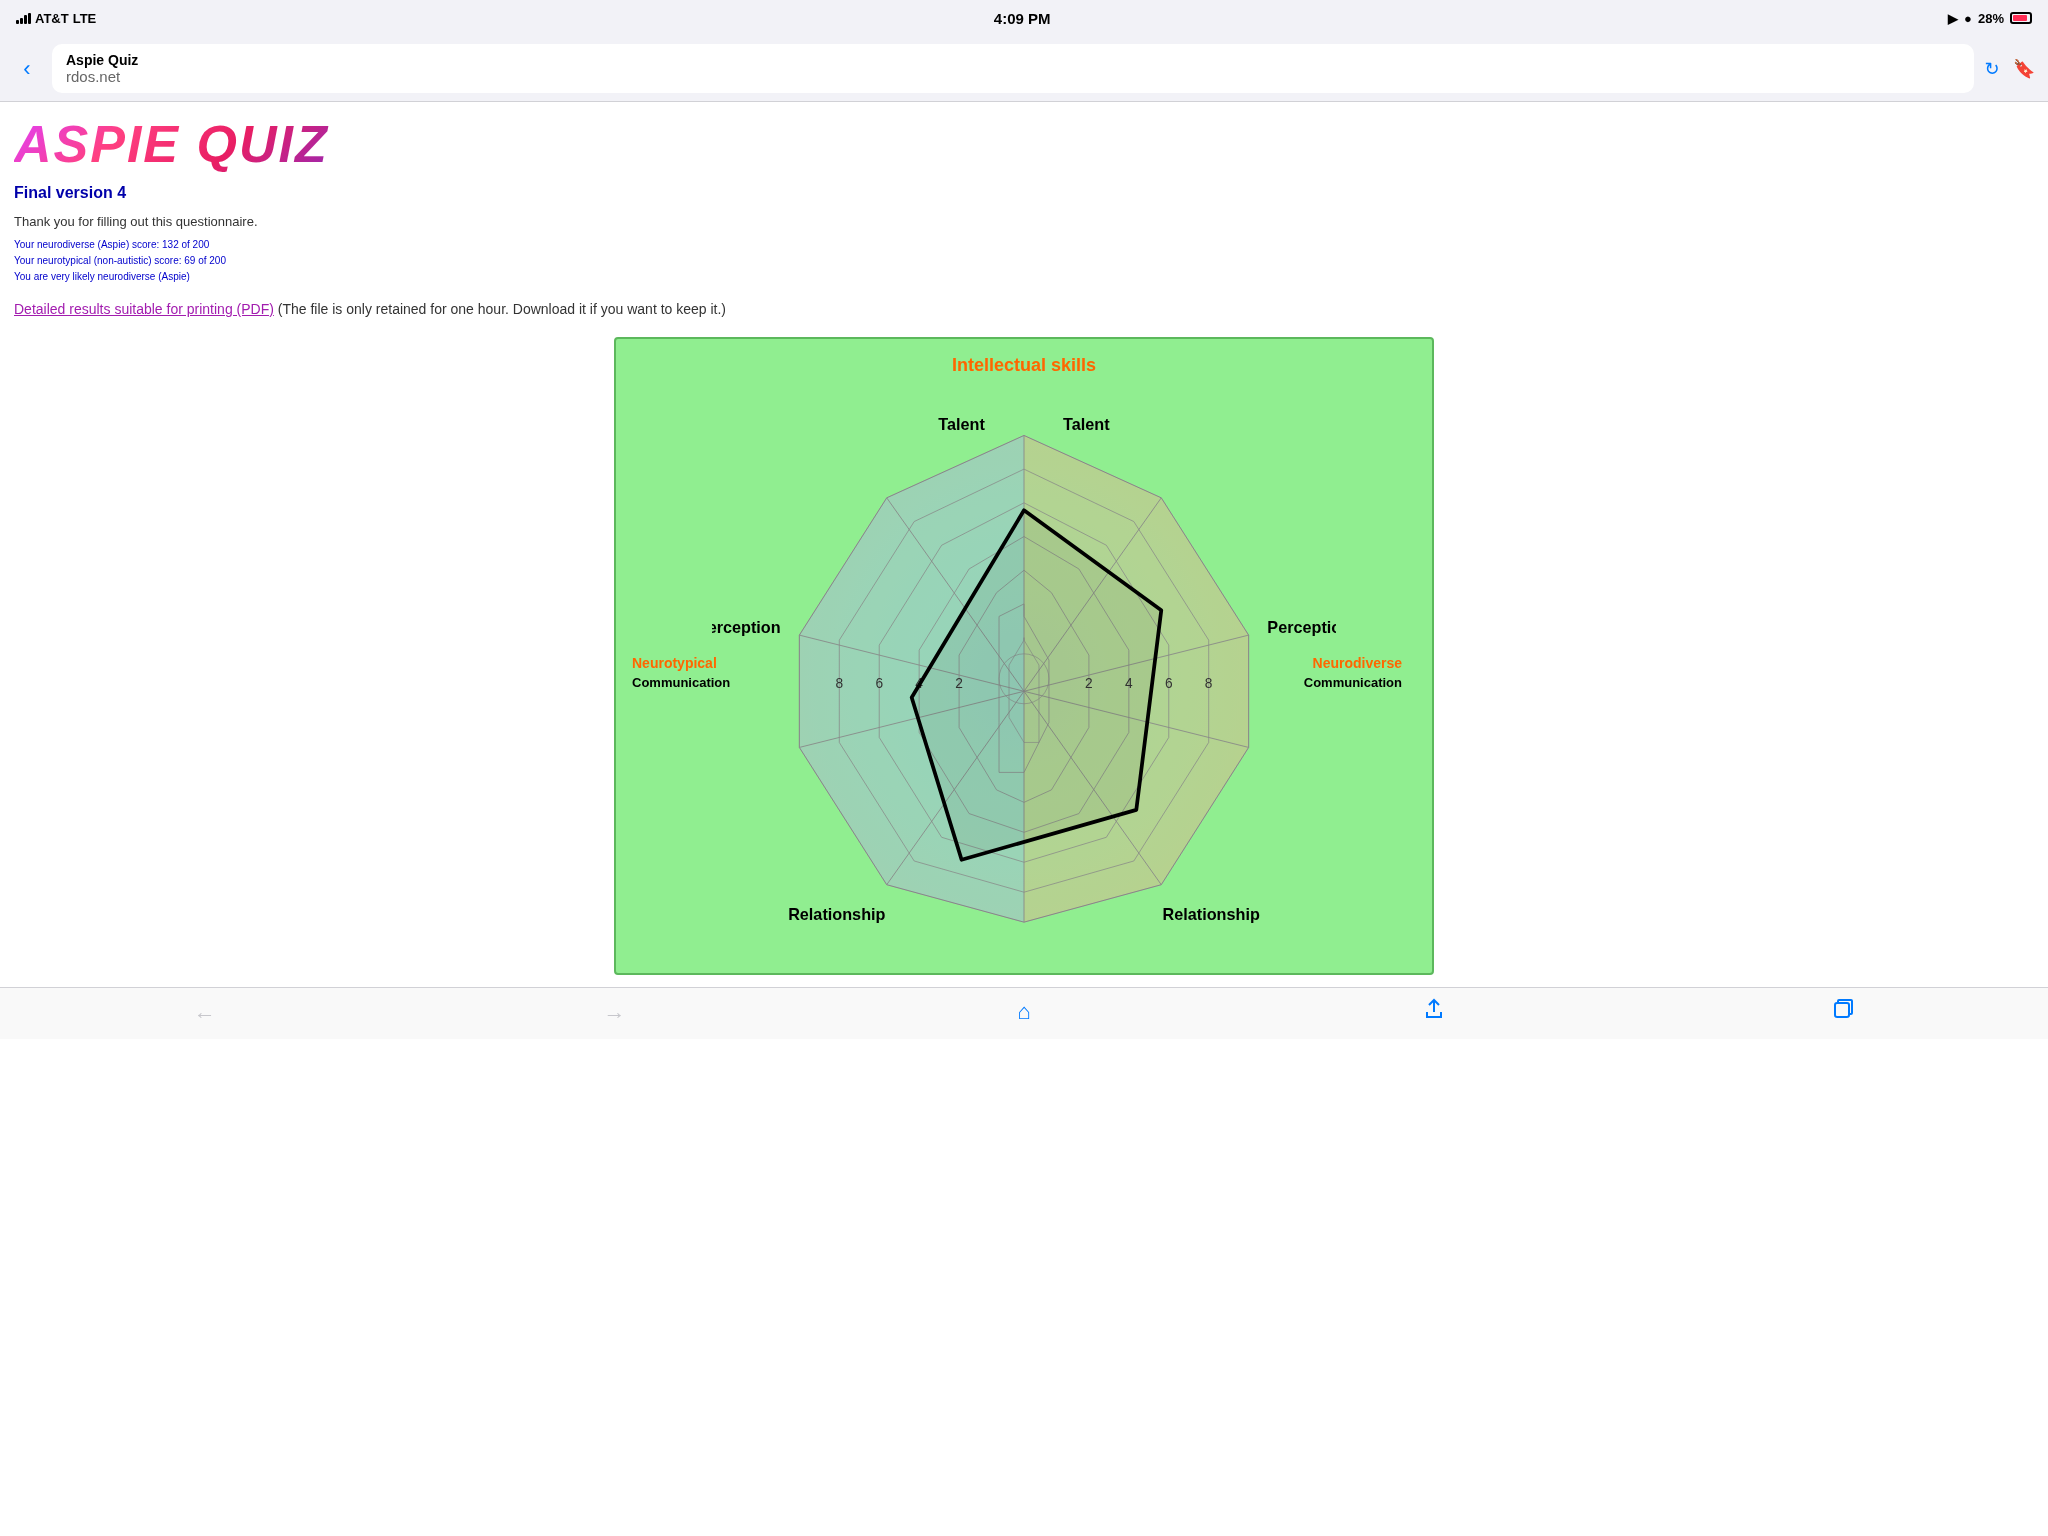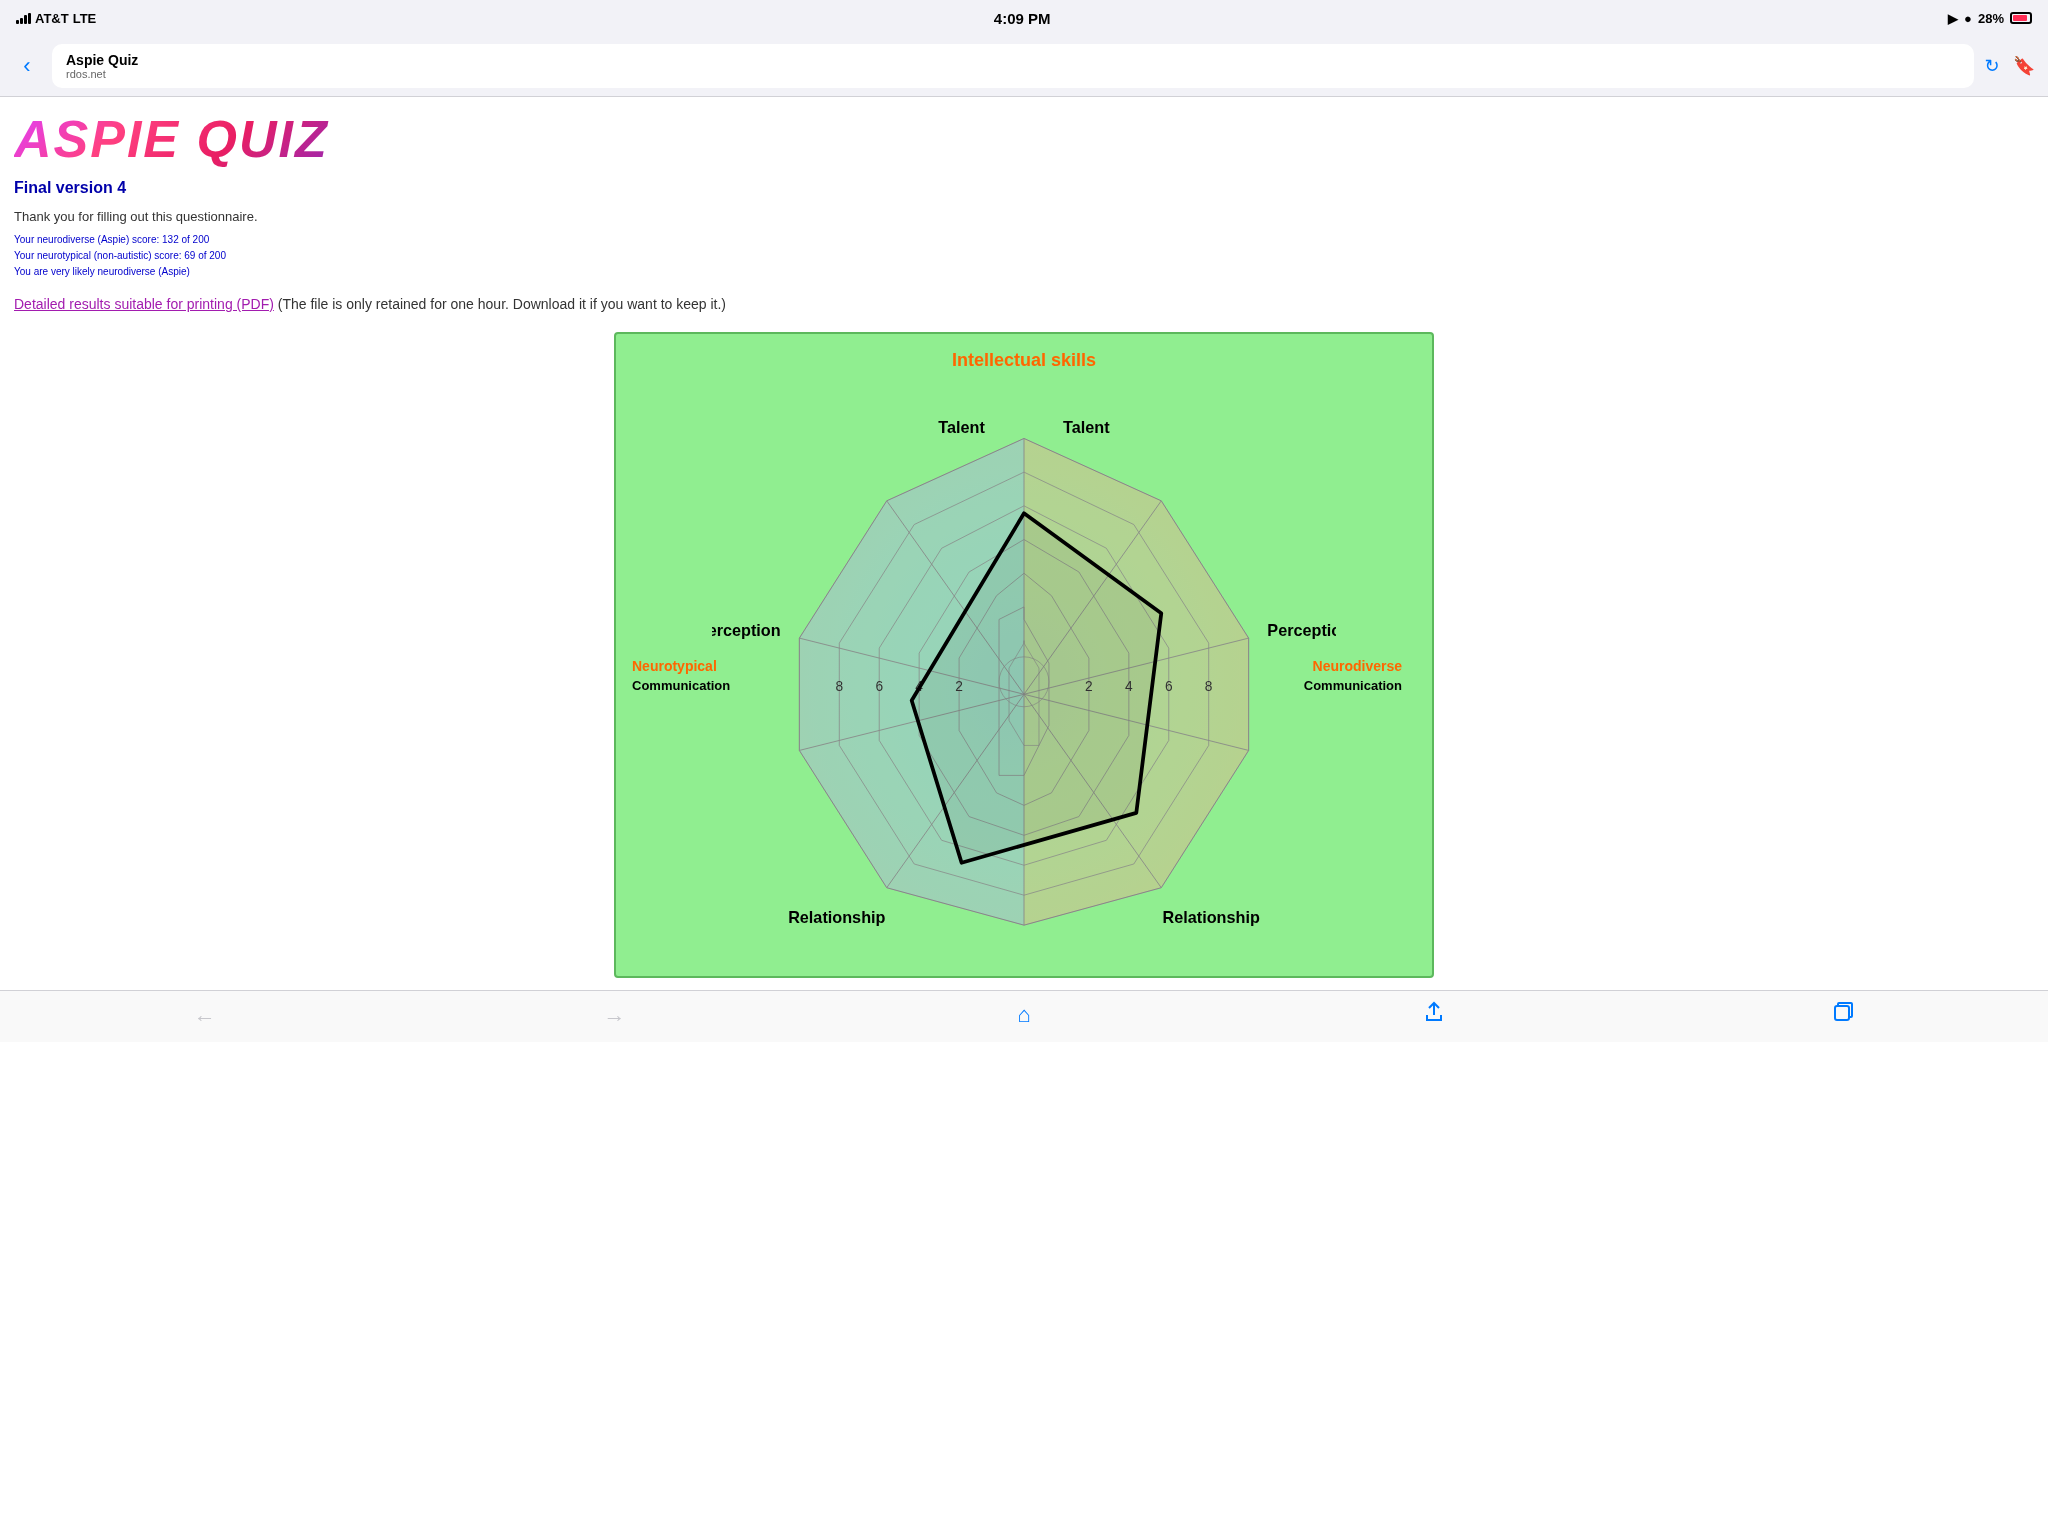--- a/index.html
+++ b/index.html
@@ -49,21 +49,21 @@
     }
     .address-bar {
       flex: 1;
       background: #fff;
       border-radius: 10px;
       padding: 8px 14px;
       display: flex;
       flex-direction: column;
     }
     .address-bar .site-title { font-size: 14px; font-weight: 600; color: #000; }
-    .address-bar .site-url { font-size: 11px; color: #666; }
+    .address-bar .site-url { font-size: 15px; color: #666; }
     .browser-icons { display: flex; align-items: center; gap: 14px; }
     .browser-icon { font-size: 18px; color: #007aff; cursor: pointer; }
 
     
     .page-content {
       padding: 12px 14px;
       background: #fff;
     }
 
     
@@ -143,21 +143,21 @@
       width: 100%;
       max-width: 820px;
       margin: 0 auto;
     }
 
     .chart-title {
       text-align: center;
       color: #ff6600;
       font-size: 18px;
       font-weight: 700;
-      margin-bottom: 20px;
+      margin-bottom: 12px;
     }
 
     
     .bottom-nav {
       background: #f9f9f9;
       border-top: 1px solid #d1d1d6;
       display: flex;
       justify-content: space-around;
       align-items: center;
       padding: 10px 0 14px;

